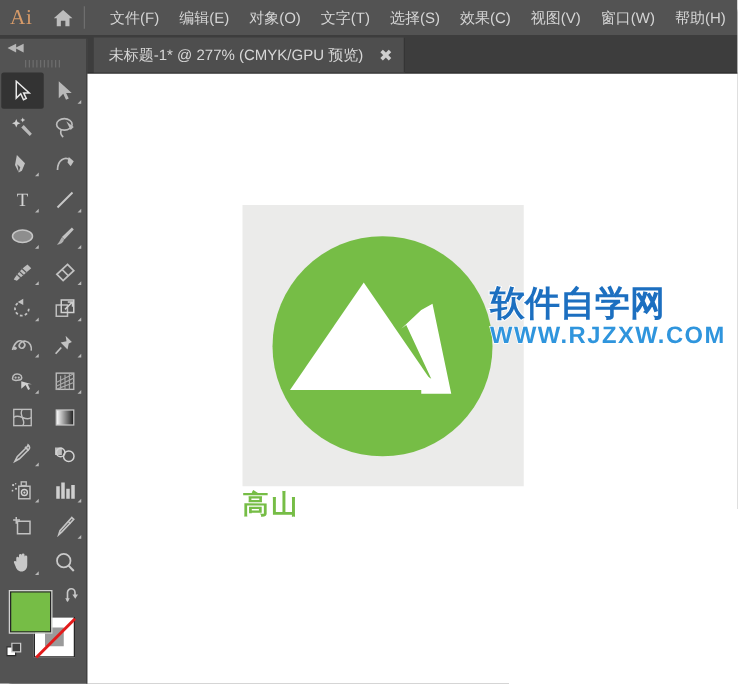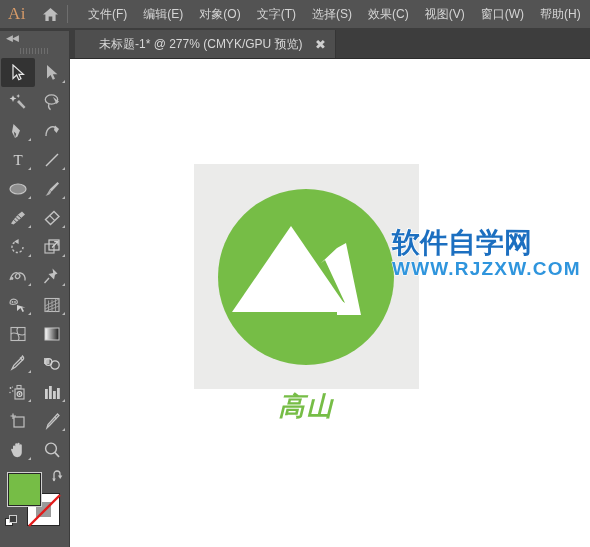--- a/index.html
+++ b/index.html
@@ -54,21 +54,21 @@
     position: absolute; left: 0; top: 28px;
     width: 590px; height: 31px;
     background: #3d3d3d;
     border-bottom: 1px solid #2b2b2b;
   }
   .tab {
     position: absolute; left: 75px; top: 2px;
     height: 28px;
     background: #4e4e4e;
     display: flex; align-items: center;
-    padding: 0 8px 0 24px;
+    padding: 0 8px 0 12px;
     border-right: 1px solid #353535;
   }
   .tab-label {
     color: #d7d7d7;
     font-size: 12px;
     white-space: nowrap;
     line-height: 1;
   }
   .tab-close {
     margin-left: 12px;
@@ -177,28 +177,27 @@
     width: 225px; height: 225px;
     background: #ebebea;
   }
   .logo-wrap {
     position: absolute; left: 0; top: 0;
     width: 225px; height: 225px;
   }
   .artlabel {
     position: absolute; left: 124px; top: 332px;
     width: 225px;
-    text-align: center;
+    text-align: left;
     color: #76bd46;
-    font-size: 26px;
+    font-size: 21px;
     font-weight: bold;
     letter-spacing: 2px;
     line-height: 1.2;
     font-family: "DejaVu Sans", sans-serif;
-    font-style: italic;
   }
   
   .watermark {
     position: absolute; left: 322px; top: 170px;
     pointer-events: none;
   }
   .wm-cn {
     font-size: 28px;
     font-weight: bold;
     color: #1c6fc0;

